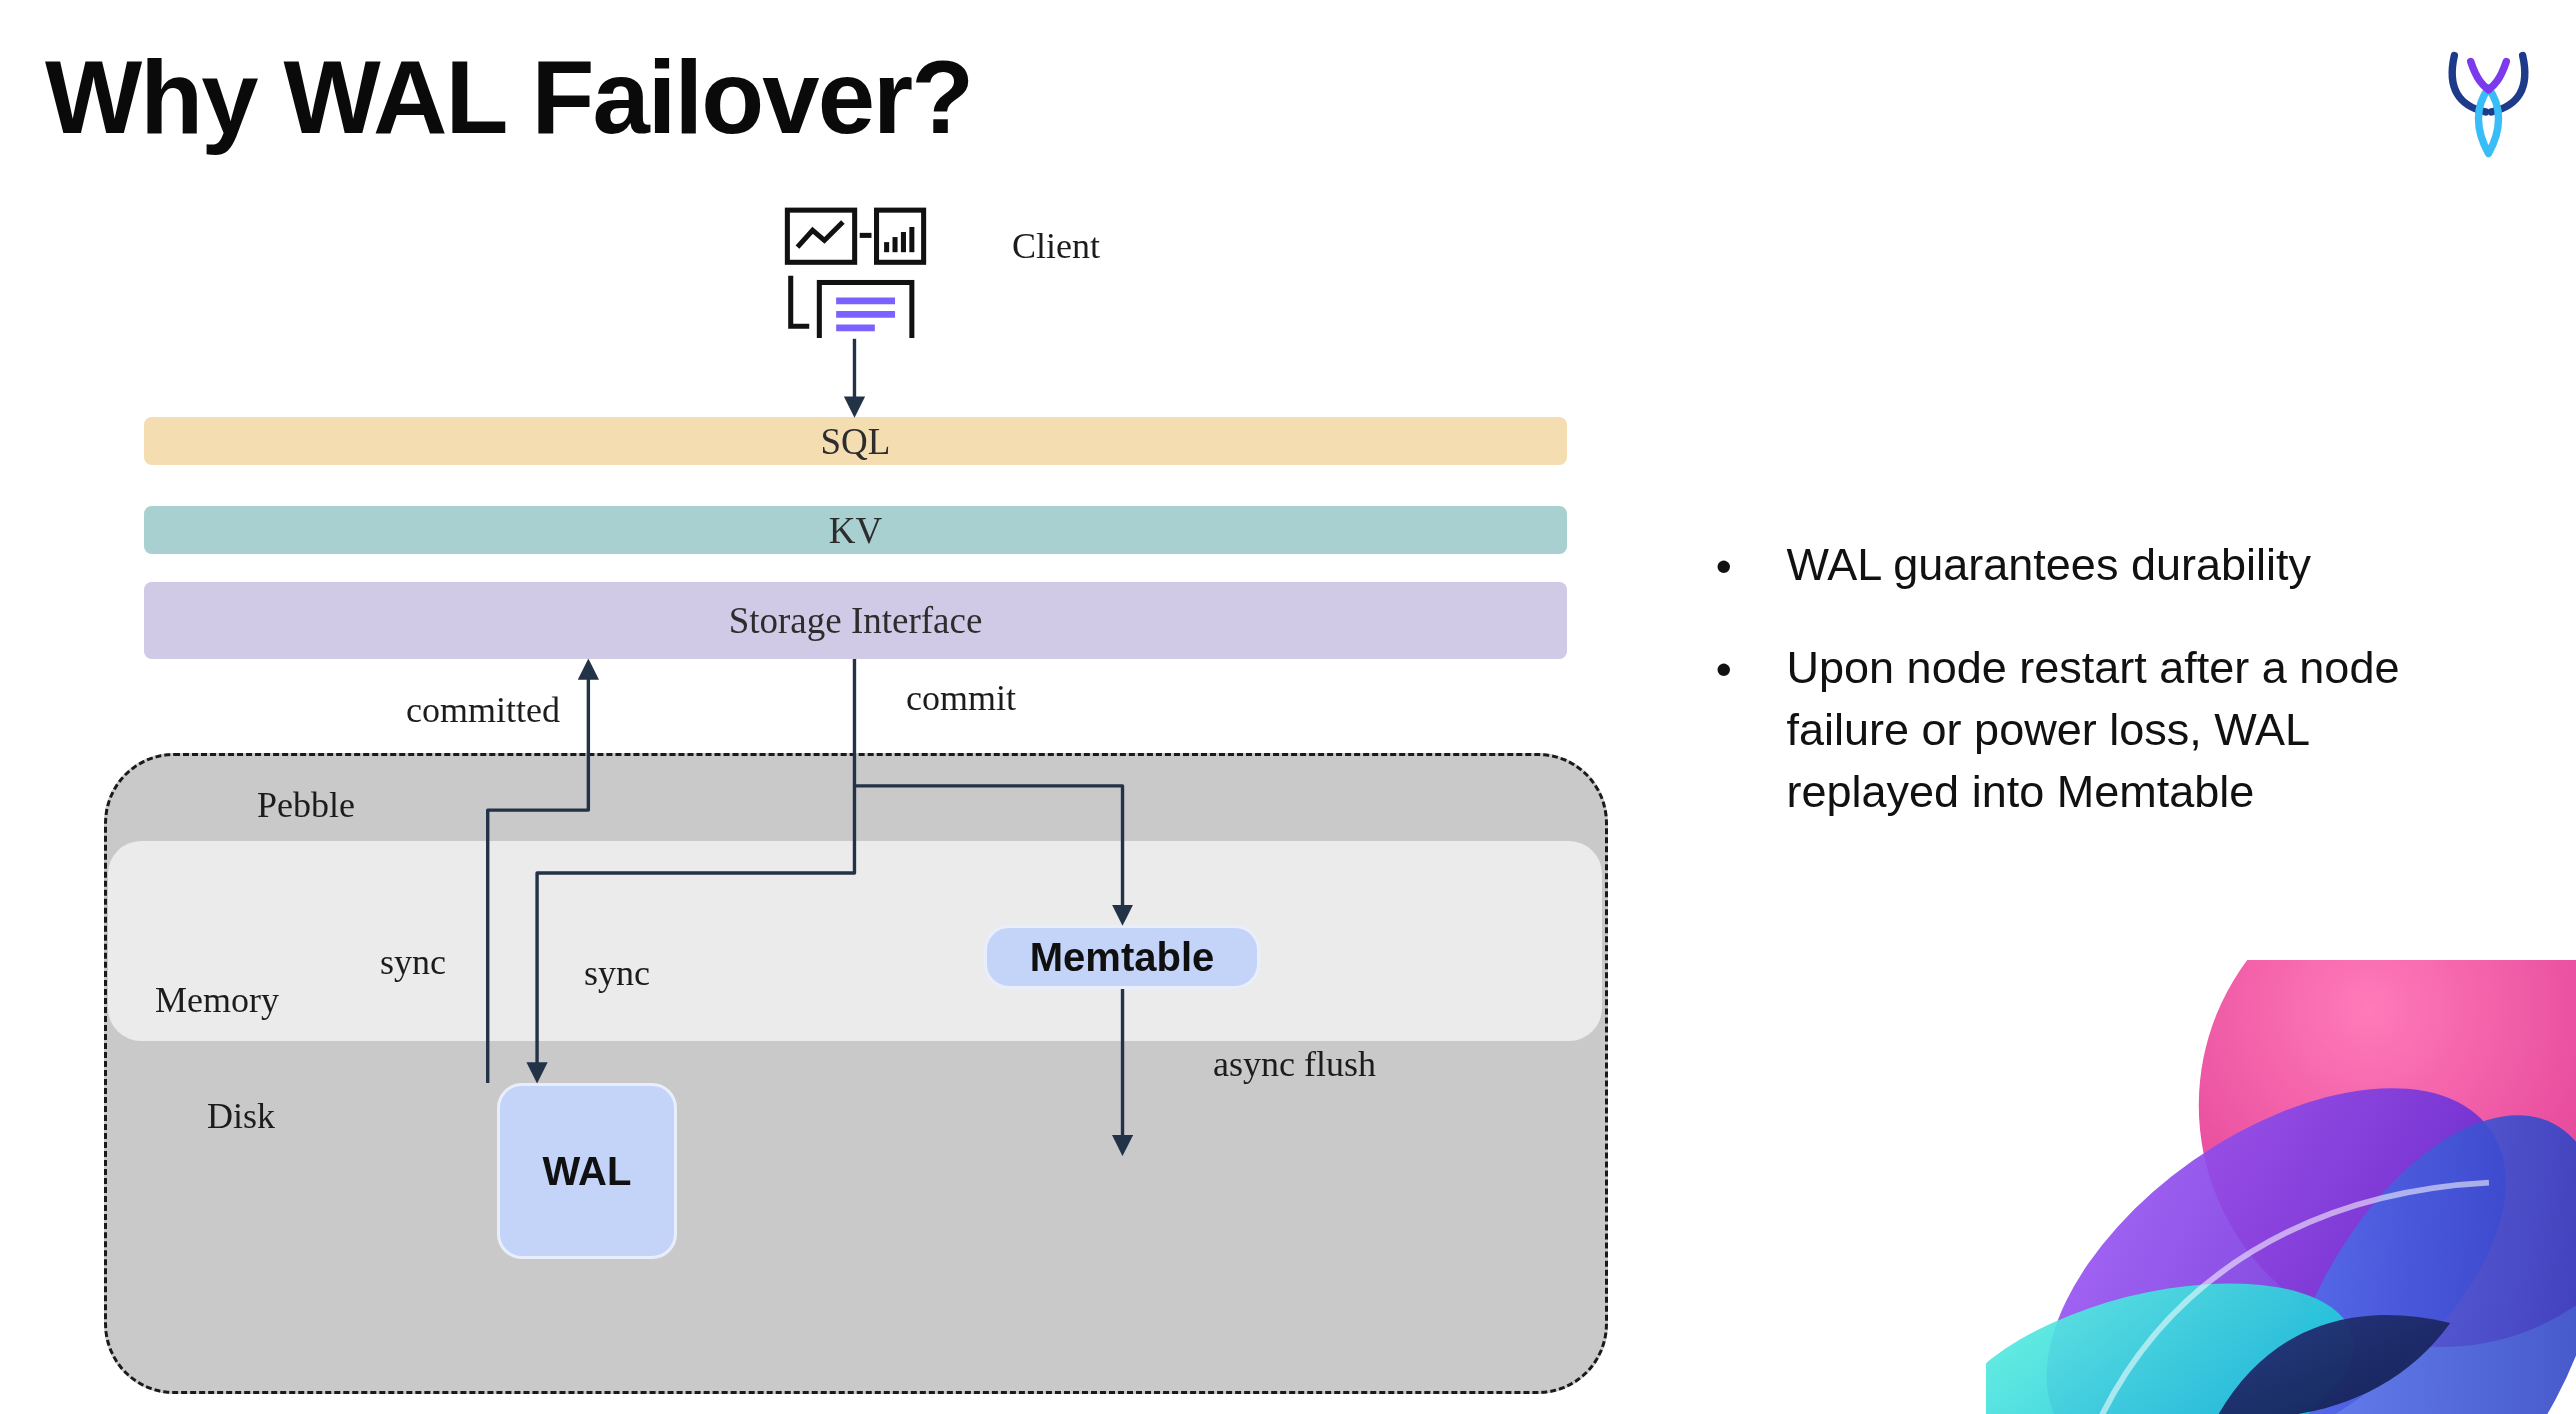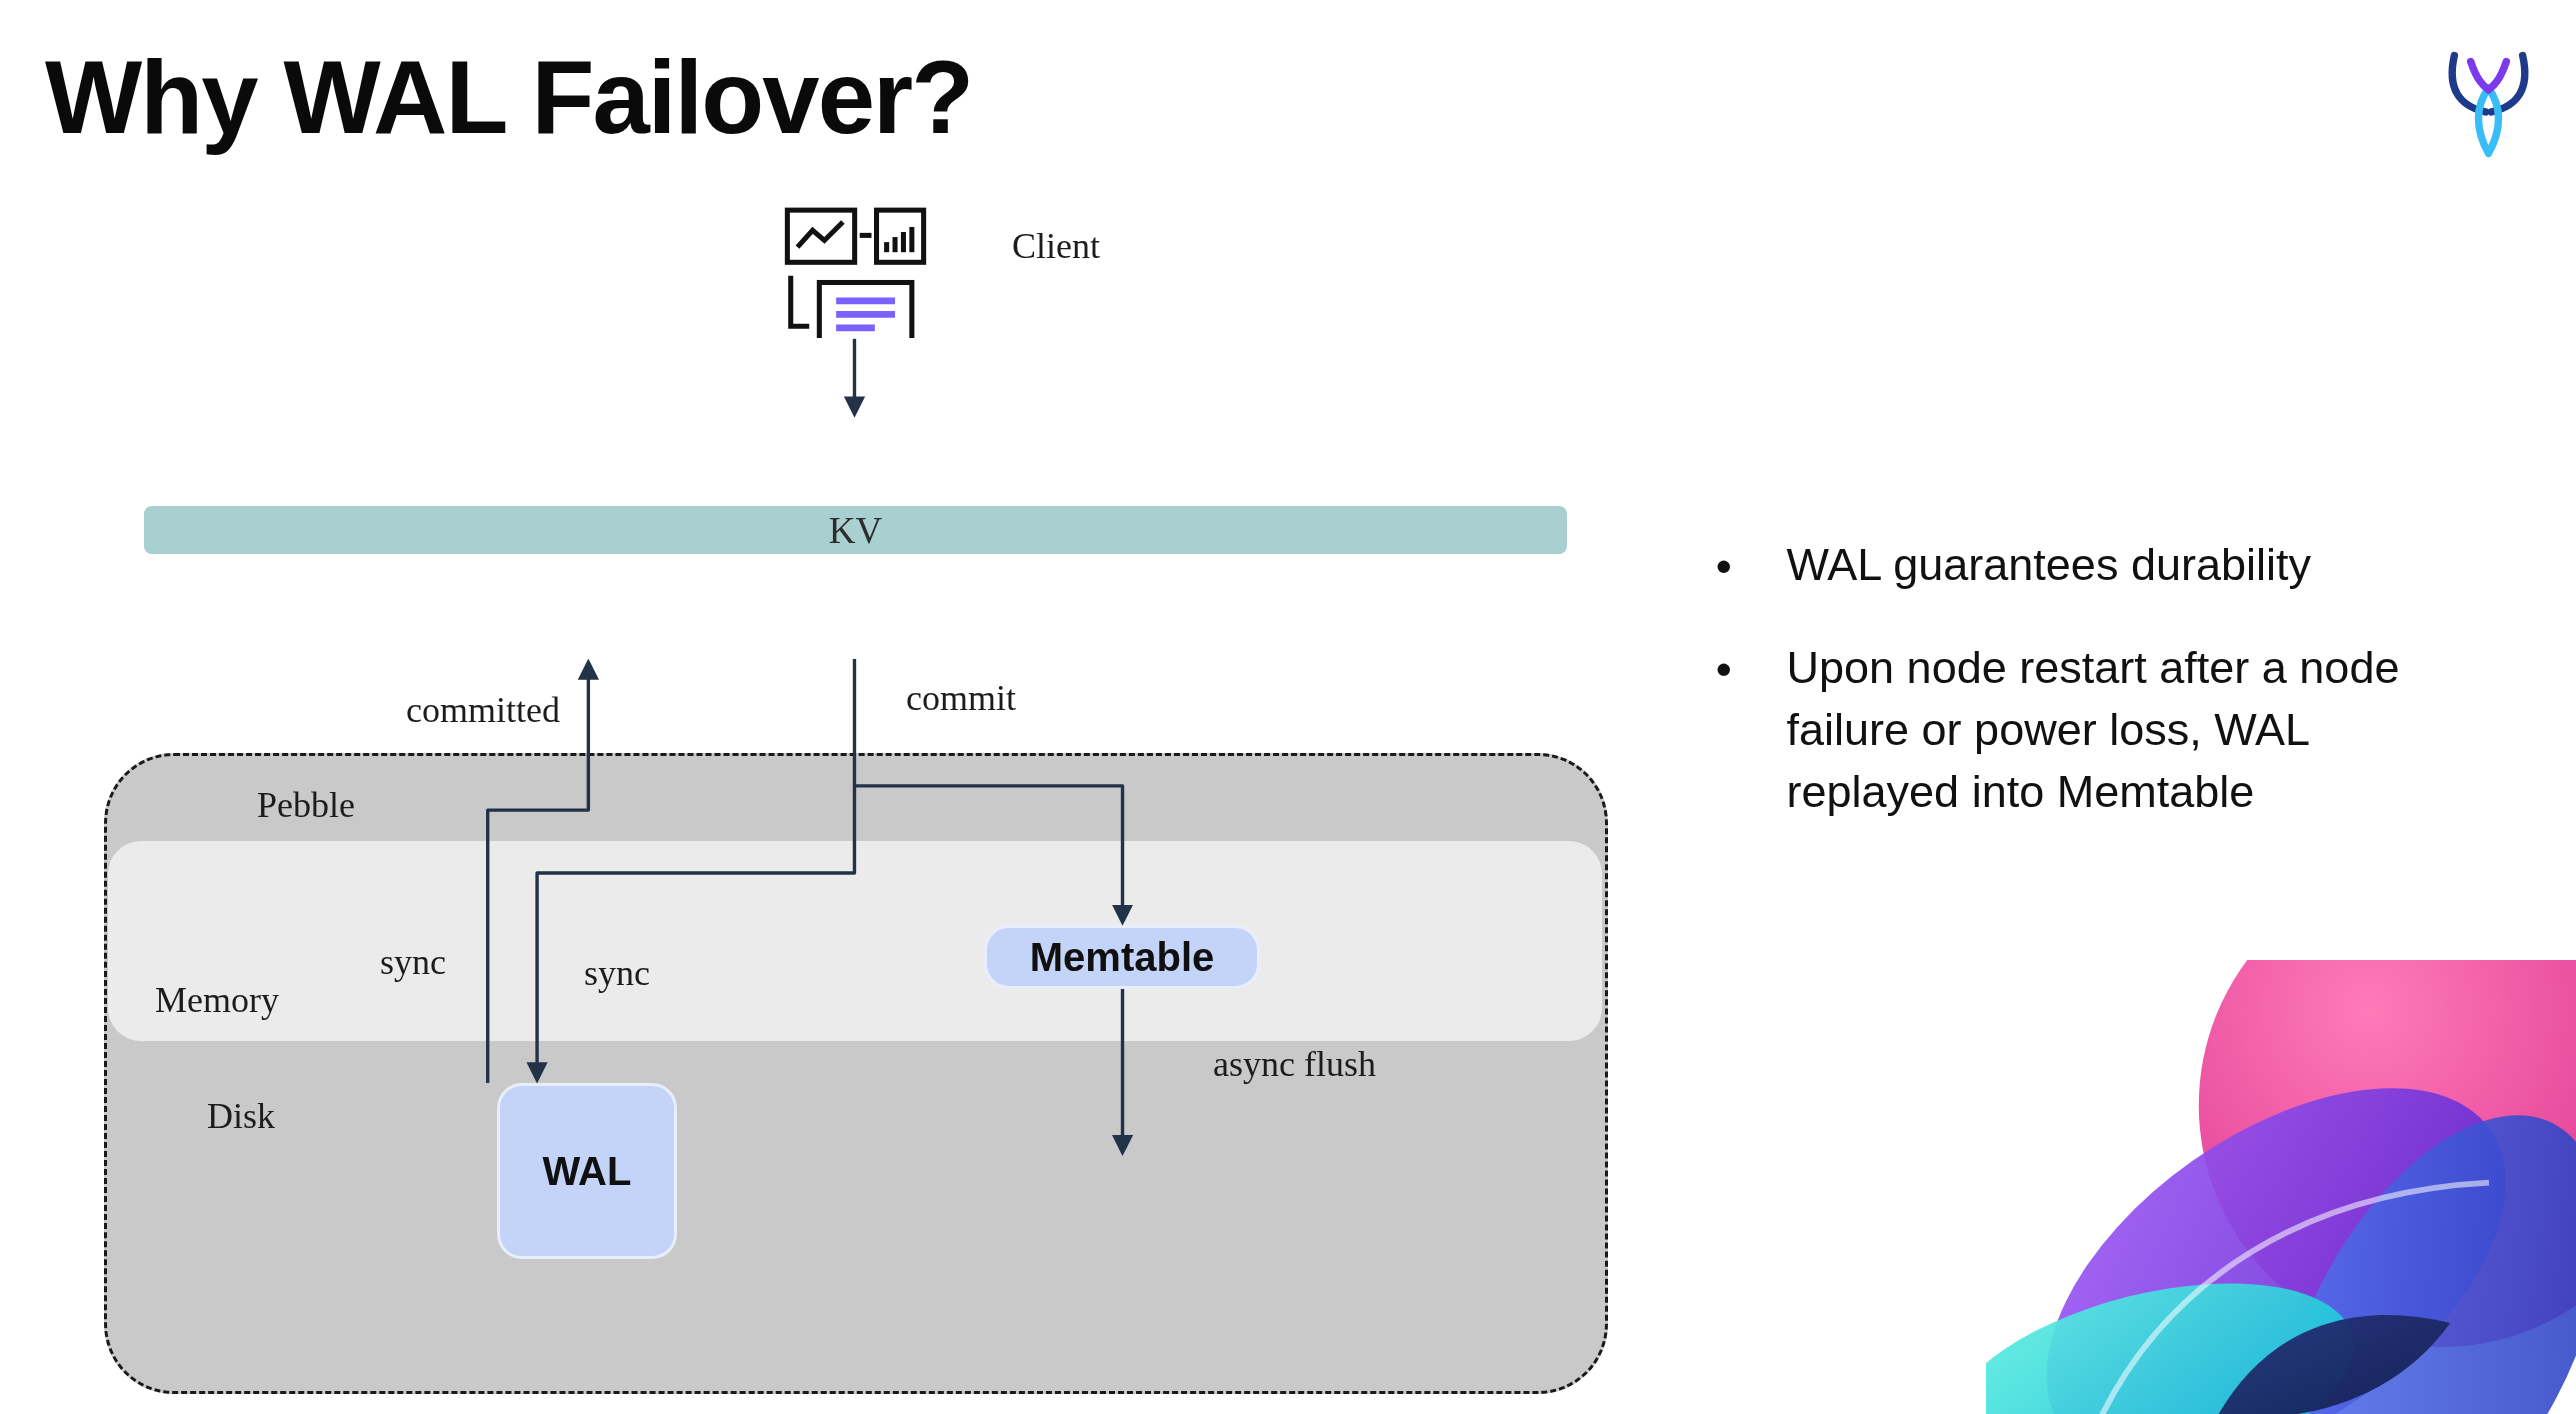--- a/index.html
+++ b/index.html
@@ -101,22 +101,28 @@
       <line x1="76" y1="34" x2="76" y2="19" stroke="#111111" stroke-width="3"></line>
       <polyline points="4,48 4,78 15,78" fill="none" stroke="#111111" stroke-width="3"></polyline>
       <rect x="21" y="52" width="55" height="41" fill="#ffffff" stroke="#111111" stroke-width="3"></rect>
       <line x1="31" y1="63" x2="66" y2="63" stroke="#7b61ff" stroke-width="4"></line>
       <line x1="31" y1="71" x2="66" y2="71" stroke="#7b61ff" stroke-width="4"></line>
       <line x1="31" y1="79" x2="54" y2="79" stroke="#7b61ff" stroke-width="4"></line>
     </svg>
   </div>
   <div class="dlabel client-label">Client</div>
 
+  <div class="layer layer-sql">
+    <span>SQL</span>
+  </div>
   <div class="layer layer-kv">
     <span>KV</span>
+  </div>
+  <div class="layer layer-si">
+    <span>Storage Interface</span>
   </div>
 
   <div class="pebble"></div>
   <div class="memory-band"></div>
   <div class="dlabel pebble-label">Pebble</div>
   <div class="dlabel memory-label">Memory</div>
   <div class="dlabel disk-label">Disk</div>
 
   <div class="box box-wal">
     <span>WAL</span>

